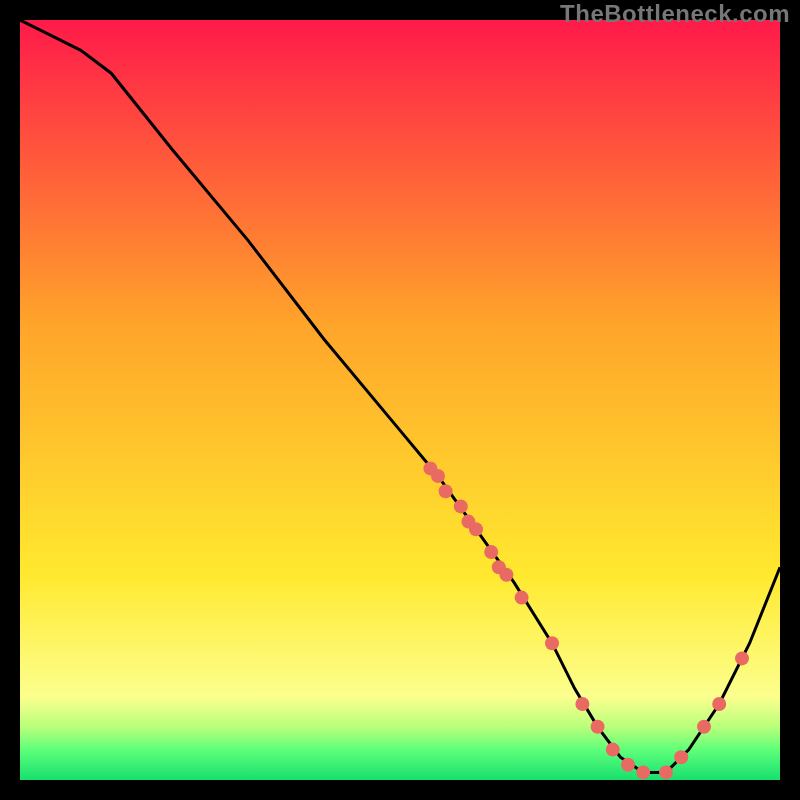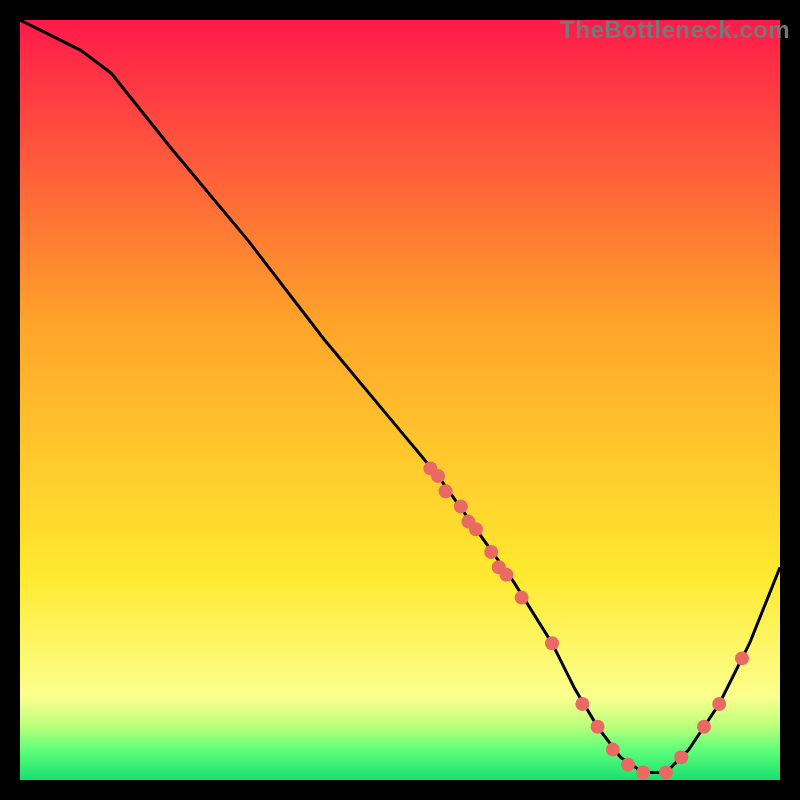--- a/index.html
+++ b/index.html
@@ -10,21 +10,21 @@
     background: #000;
     overflow: hidden;
   }
   .wrap {
     position: relative;
     width: 800px;
     height: 800px;
   }
   .watermark {
     position: absolute;
-    top: 16px;
+    top: 0;
     right: 10px;
     font-family: Arial, Helvetica, sans-serif;
     font-size: 24px;
     font-weight: bold;
     color: #777;
     letter-spacing: 0.5px;
   }
   .plot {
     position: absolute;
     left: 20px;

